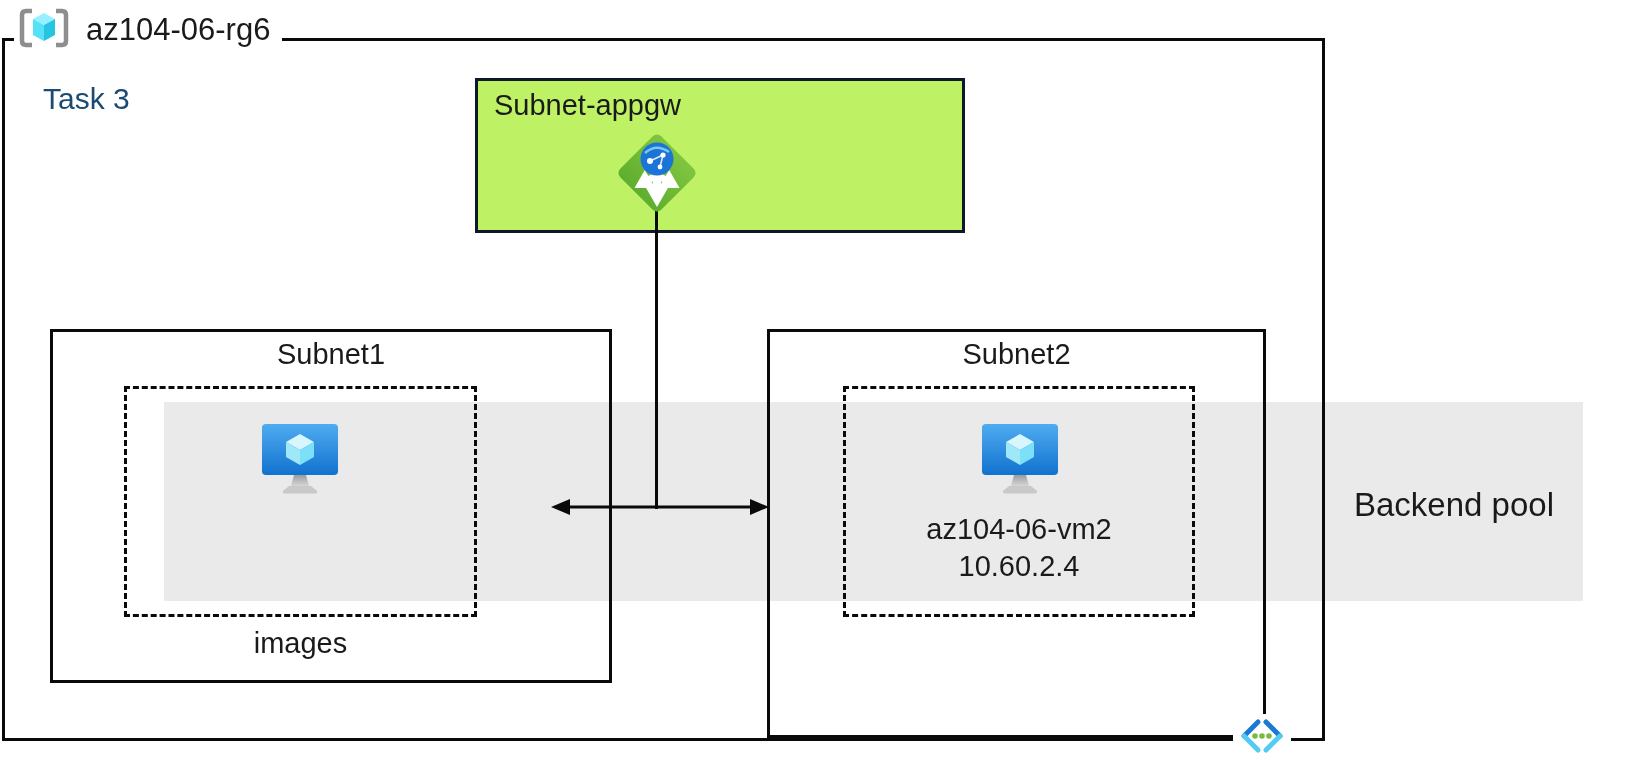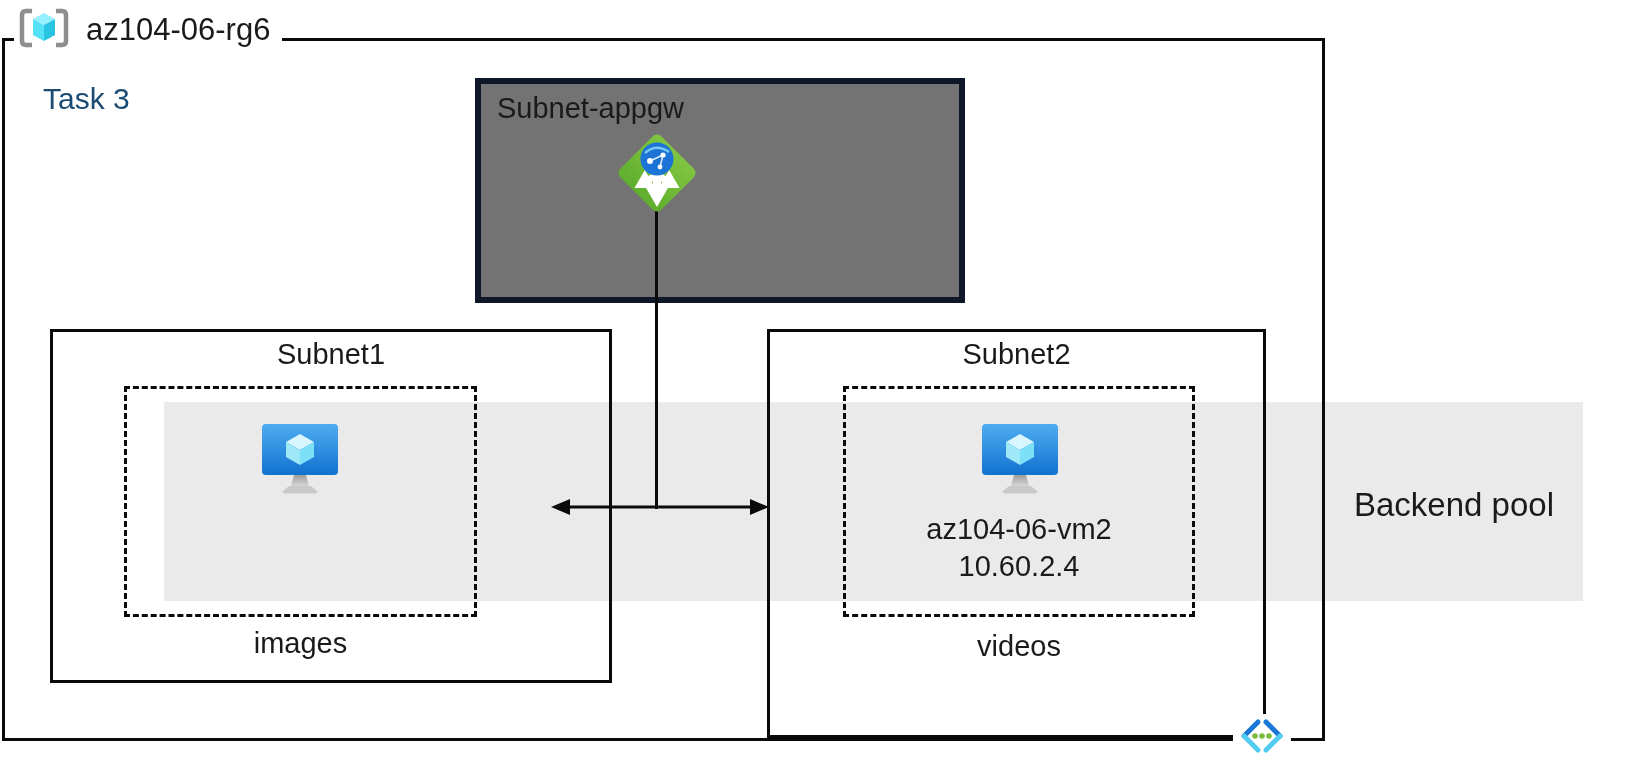--- a/index.html
+++ b/index.html
@@ -33,22 +33,22 @@
   #rg-strip {
     left: 14px; top: 4px; height: 52px;
     display: flex; align-items: center; gap: 16px;
     background: #ffffff; padding: 2px 12px 2px 4px; z-index: 3;
   }
   #rg-title { font-size: 31px; white-space: nowrap; }
   #task-label { left: 43px; top: 82px; font-size: 30px; font-weight: normal; color: #1B4A73; z-index: 3; }
 
   
   #appgw-box {
-    left: 475px; top: 78px; width: 490px; height: 225px;
-    border: 6px solid #0f172a; background: #737373; z-index: 3;
+    left: 475px; top: 78px; width: 490px; height: 155px;
+    border: 3px solid #0f172a; background: #bef264; z-index: 3;
   }
   #appgw-box-label { left: 16px; top: 8px; font-size: 29px; position: absolute; }
   #appgw-icon { left: 615px; top: 131px; z-index: 5; }
   #appgw-names {
     left: 710px; top: 142px; font-size: 29px; line-height: 38px;
     text-align: left; z-index: 5;
   }
 
   
   #gw-connector { left: 655px; top: 206px; width: 3px; height: 303px; background: #0a0a0a; z-index: 4; }
@@ -193,21 +193,20 @@
       <polygon points="24,18 38,26 38,41 24,33" fill="#9FE8F8"></polygon>
       <polygon points="38,26 52,18 52,33 38,41" fill="#7CE1F8"></polygon>
       <polygon points="32,51 44,51 47,62 29,62" fill="url(#vmstand)"></polygon>
       <path d="M27,62 L49,62 L55,67 Q56,69.5 53,69.5 L23,69.5 Q20,69.5 21,67 Z" fill="#C9C9C9"></path>
     </svg>
   </div>
   <div id="vm2-labels" class="abs vm-labels">
     <div>az104-06-vm2</div>
     <div>10.60.2.4</div>
   </div>
-  <div id="subnet2-caption" class="abs subnet-caption">videos</div>
 
   <div id="vnet-chip" class="abs">
     <svg width="56" height="36" viewBox="0 0 56 36">
       <line x1="24" y1="4" x2="10" y2="18" stroke="#1B78D4" stroke-width="5" stroke-linecap="round"></line>
       <line x1="10" y1="18" x2="24" y2="32" stroke="#54CCF2" stroke-width="5" stroke-linecap="round"></line>
       <line x1="32" y1="4" x2="46" y2="18" stroke="#1B78D4" stroke-width="5" stroke-linecap="round"></line>
       <line x1="46" y1="18" x2="32" y2="32" stroke="#54CCF2" stroke-width="5" stroke-linecap="round"></line>
       <circle cx="21" cy="18" r="2.8" fill="#79BA3F"></circle>
       <circle cx="28" cy="18" r="2.8" fill="#79BA3F"></circle>
       <circle cx="35" cy="18" r="2.8" fill="#79BA3F"></circle>

